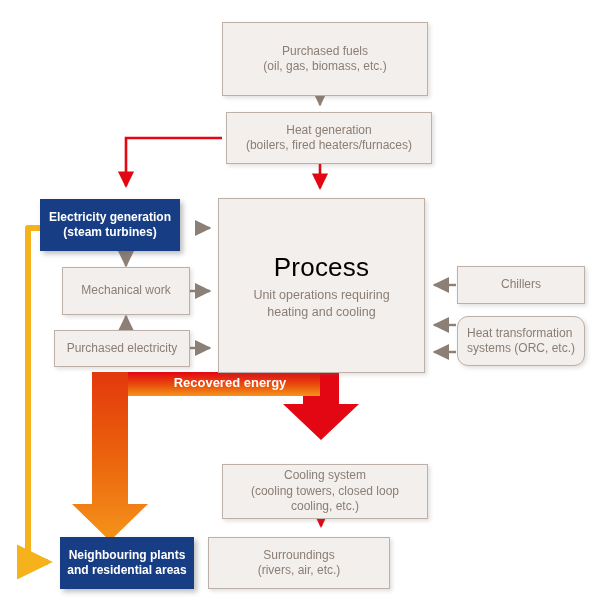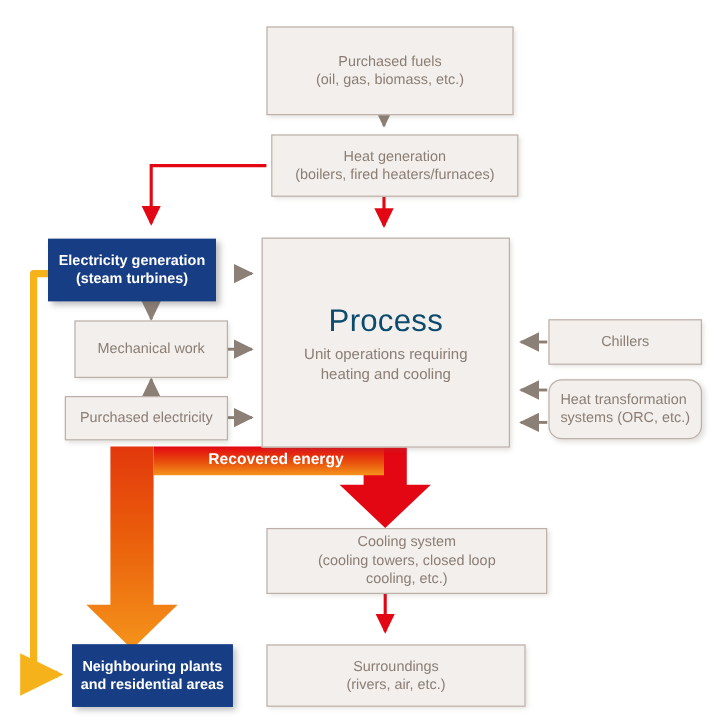--- a/index.html
+++ b/index.html
@@ -51,21 +51,21 @@
   }
   .box-process {
     background: #F2EFEC;
     border: 1px solid #BCB0A8;
     color: #8B7D74;
     box-shadow: 2px 2px 4px rgba(120,110,100,0.22);
     flex-direction: column;
   }
   .process-title {
     font-size: 26px;
-    color: #0c4a6e;
+    color: #000000;
     letter-spacing: 0.2px;
     margin-bottom: 3px;
   }
   .process-sub {
     font-size: 12.5px;
     color: #8B7D74;
     line-height: 1.32;
   }
   .inner-line { display: block; }
   .recovered-label {
@@ -217,29 +217,29 @@
     </div>
   </div>
 
   <div class="box box-grey" style="left:457px; top:316px; width:128px; height:50px;border-radius:11px;">
     <div style="padding:0 6px; text-align:left;">
       <span class="inner-line">Heat transformation</span>
       <span class="inner-line">systems (ORC, etc.)</span>
     </div>
   </div>
 
-  <div class="box box-grey" style="left:222px; top:440px; width:234px; height:55px;">
+  <div class="box box-grey" style="left:222px; top:464px; width:206px; height:55px;">
     <div>
       <span class="inner-line">Cooling system</span>
       <span class="inner-line">(cooling towers, closed loop</span>
       <span class="inner-line">cooling, etc.)</span>
     </div>
   </div>
 
-  <div class="box box-grey" style="left:222px; top:537px; width:216px; height:52px;text-align:center;">
+  <div class="box box-grey" style="left:208px; top:537px; width:182px; height:52px;text-align:center;">
     <div>
       <span class="inner-line">Surroundings</span>
       <span class="inner-line">(rivers, air, etc.)</span>
     </div>
   </div>
 
   <div class="box box-blue" style="left:60px; top:537px; width:134px; height:52px;">
     <div>
       <span class="inner-line">Neighbouring plants</span>
       <span class="inner-line">and residential areas</span>

